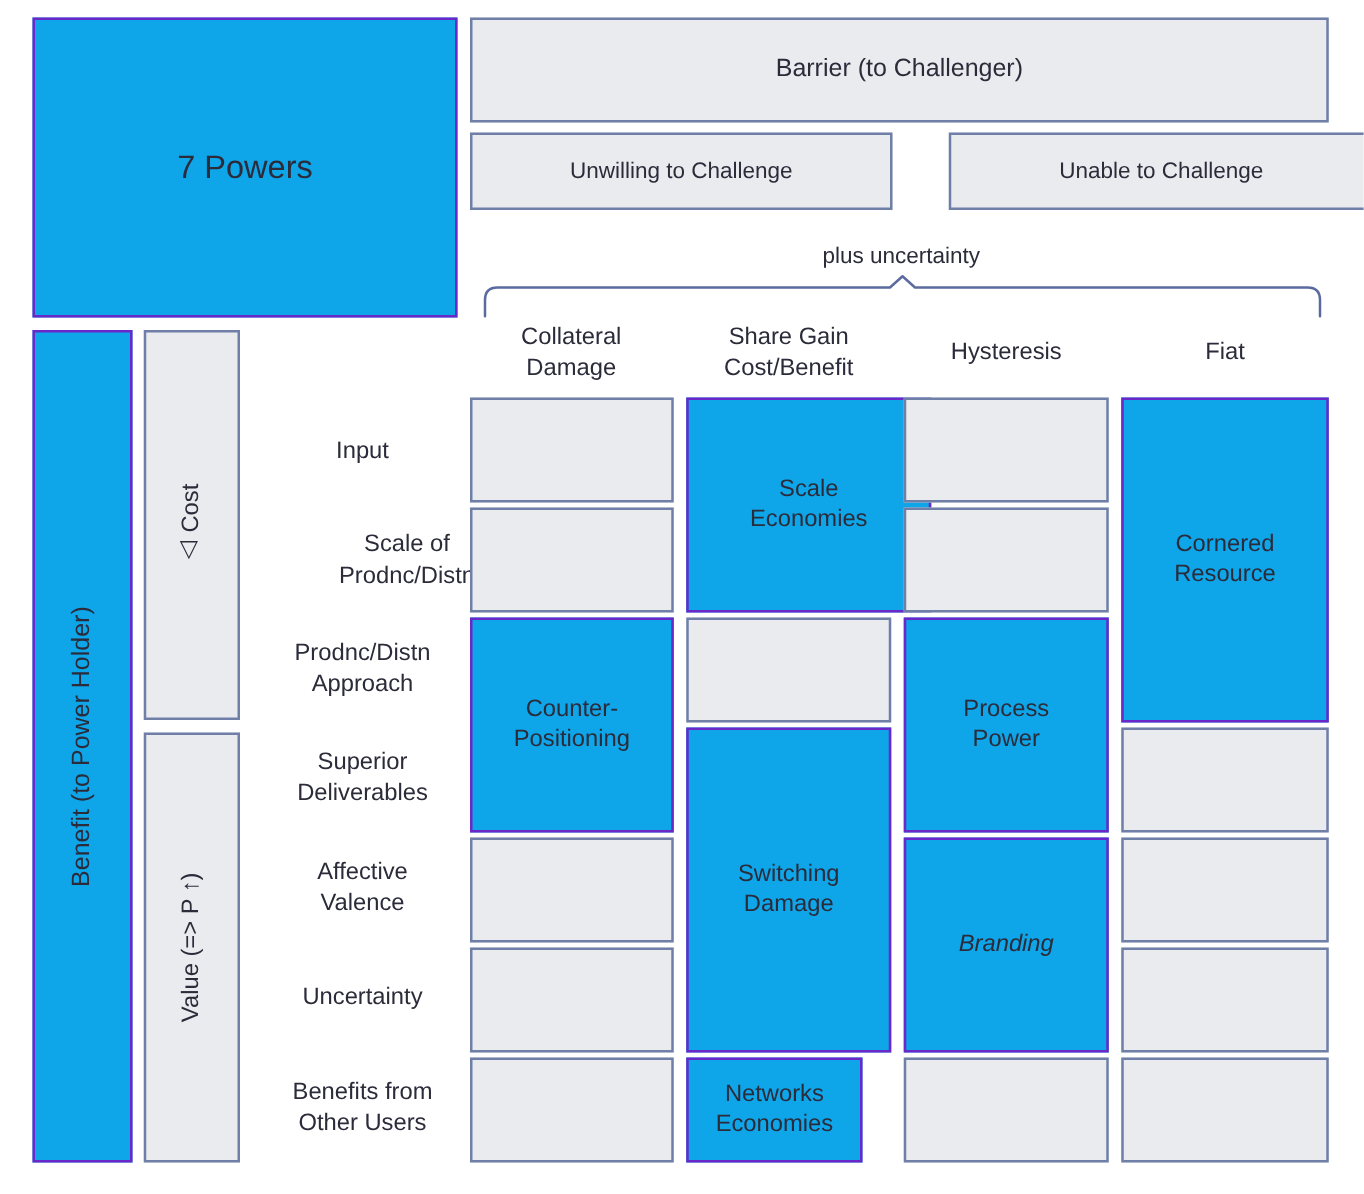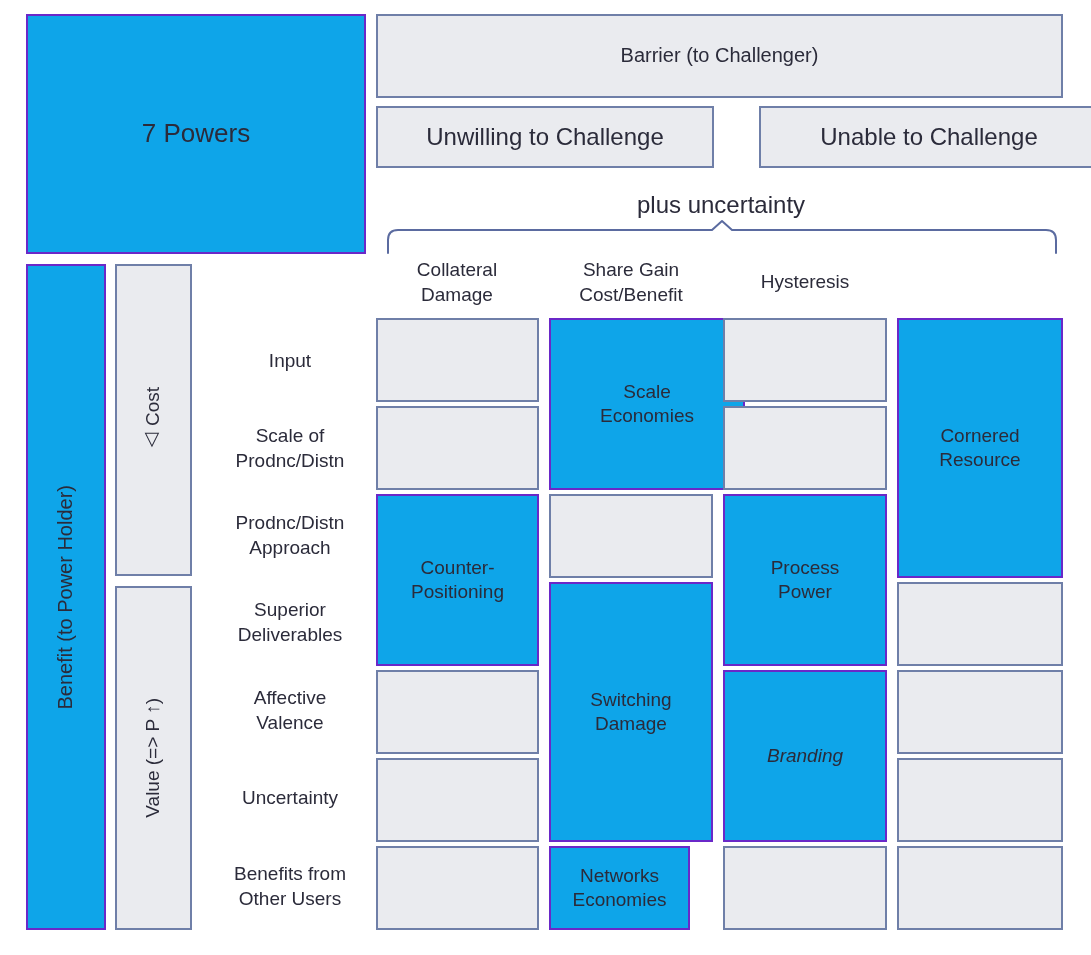--- a/index.html
+++ b/index.html
@@ -39,21 +39,21 @@
     align-items:center;
     justify-content:center;
     text-align:center;
     box-sizing:border-box;
     line-height:1.32;
   }
   .vlabel{
     writing-mode:vertical-rl;
     transform:rotate(180deg);
   }
-  .t18{font-size:24px;}
+  .t18{font-size:18px;}
   .t19{font-size:19px;}
   .t20{font-size:20px;}
   .t26{font-size:26px;}
   svg.bracket{position:absolute;overflow:visible;}
 </style>
 </head>
 <body>
 
 <div id="canvas">
 
@@ -85,37 +85,40 @@
     <span style="white-space:pre-line;">Collateral
 Damage</span>
   </div>
   <div class="label t19" style="left:549px;top:252px;width:164px;height:60px;">
     <span style="white-space:pre-line;">Share Gain
 Cost/Benefit</span>
   </div>
   <div class="label t19" style="left:723px;top:252px;width:164px;height:60px;">
     <span style="white-space:pre-line;">Hysteresis</span>
   </div>
+  <div class="label t19" style="left:897px;top:252px;width:166px;height:60px;">
+    <span style="white-space:pre-line;">Fiat</span>
+  </div>
 
   <div class="box purple t20" style="left:26px;top:264px;width:80px;height:666px;">
     <span class="vlabel">Benefit (to Power Holder)</span>
   </div>
 
   <div class="box gray t19" style="left:115px;top:264px;width:77px;height:312px;">
     <span class="vlabel">△ Cost</span>
   </div>
 
   <div class="box gray t19" style="left:115px;top:586px;width:77px;height:344px;">
     <span class="vlabel">Value (=&gt; P ↑)</span>
   </div>
 
   <div class="label t19" style="left:200px;top:318px;width:180px;height:86px;">
     <span style="white-space:pre-line;">Input</span>
   </div>
-  <div class="label t19" style="left:200px;top:405px;width:180px;height:86px;">
+  <div class="label t19" style="left:200px;top:405px;width:180px;height:86px;justify-content:flex-end;">
     <span style="white-space:pre-line;">Scale of
 Prodnc/Distn</span>
   </div>
   <div class="label t19" style="left:200px;top:492px;width:180px;height:86px;">
     <span style="white-space:pre-line;">Prodnc/Distn
 Approach</span>
   </div>
   <div class="label t19" style="left:200px;top:579px;width:180px;height:86px;">
     <span style="white-space:pre-line;">Superior
 Deliverables</span>

